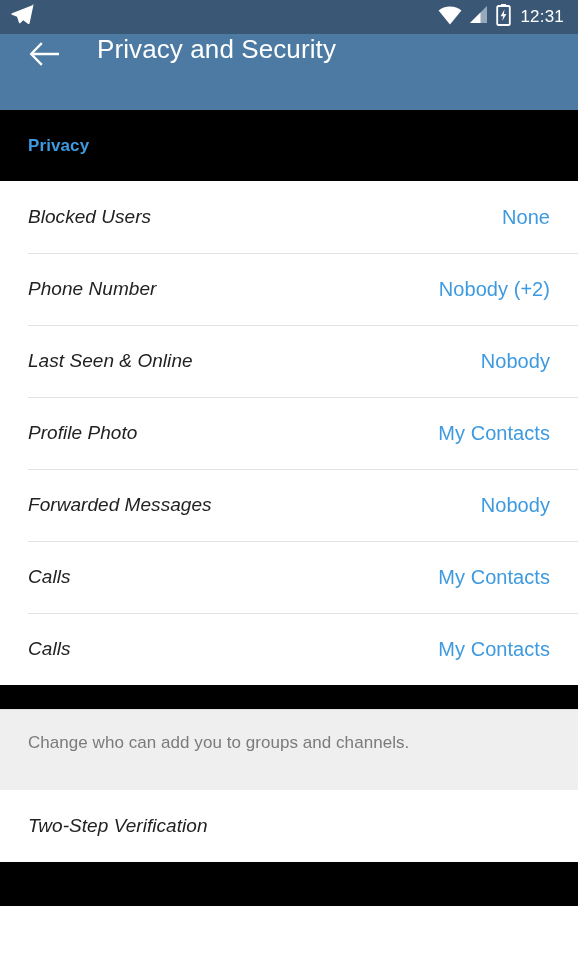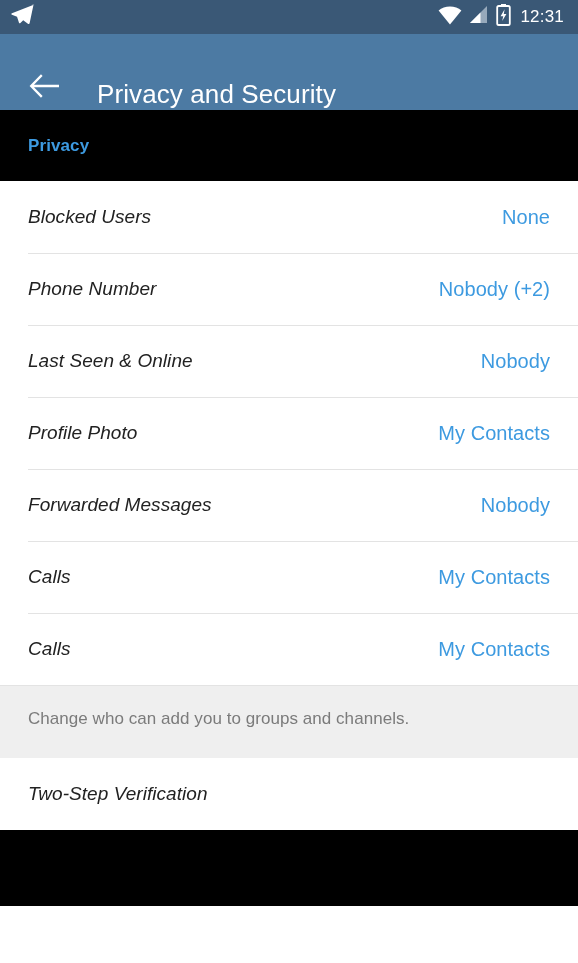--- a/index.html
+++ b/index.html
@@ -47,21 +47,21 @@
     padding-left: 2px;
   }
   .sicon { display: block; }
 
   
   .app-bar {
     height: 76px;
     flex: 0 0 76px;
     background: #4c7aa3;
     display: flex;
-    align-items: flex-end;
+    align-items: flex-start;
     padding-left: 22px;
   }
   .back-btn {
     width: 44px;
     height: 44px;
     display: flex;
     align-items: center;
     justify-content: center;
     cursor: pointer;
     flex: 0 0 44px;
@@ -119,25 +119,26 @@
   }
   .row-value {
     margin-left: auto;
     font-size: 20px;
     color: #3d9ae0;
     letter-spacing: 0.05px;
   }
 
   .info-strip {
     background: #efefef;
-    padding: 22px 28px 28px 28px;
+    padding: 22px 28px 36px 28px;
     min-height: 66px;
     display: flex;
     align-items: flex-start;
     border-top: 1px solid #e3e3e3;
+    margin-top: 24px;
   }
   .info-strip-text {
     font-size: 17px;
     color: #7b7b7b;
     letter-spacing: 0.05px;
     line-height: 1.3;
   }
 </style>
 </head>
 <body>

